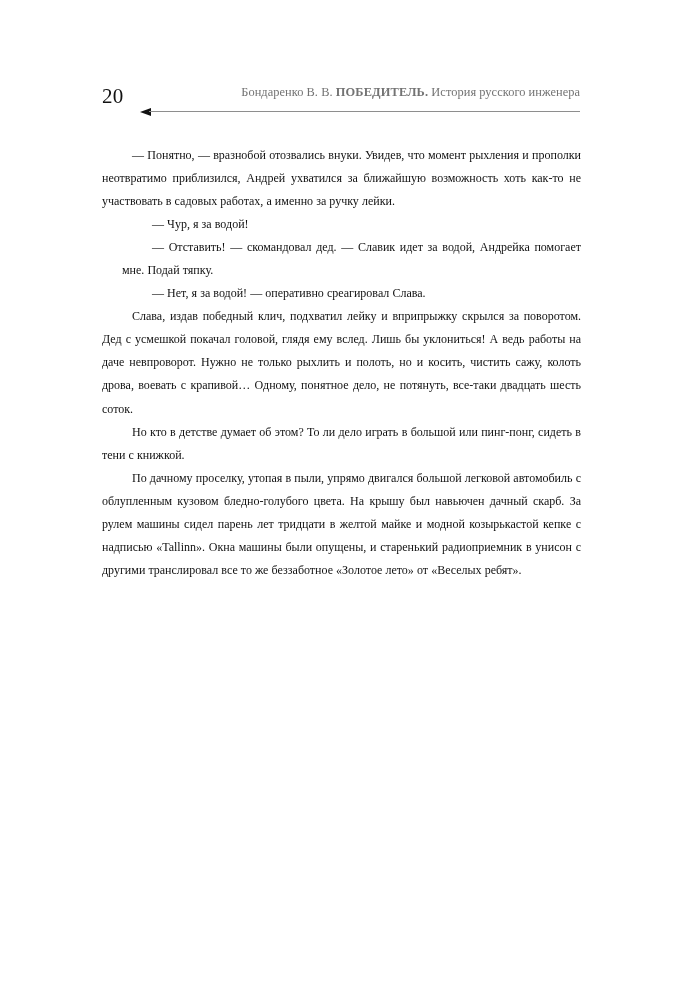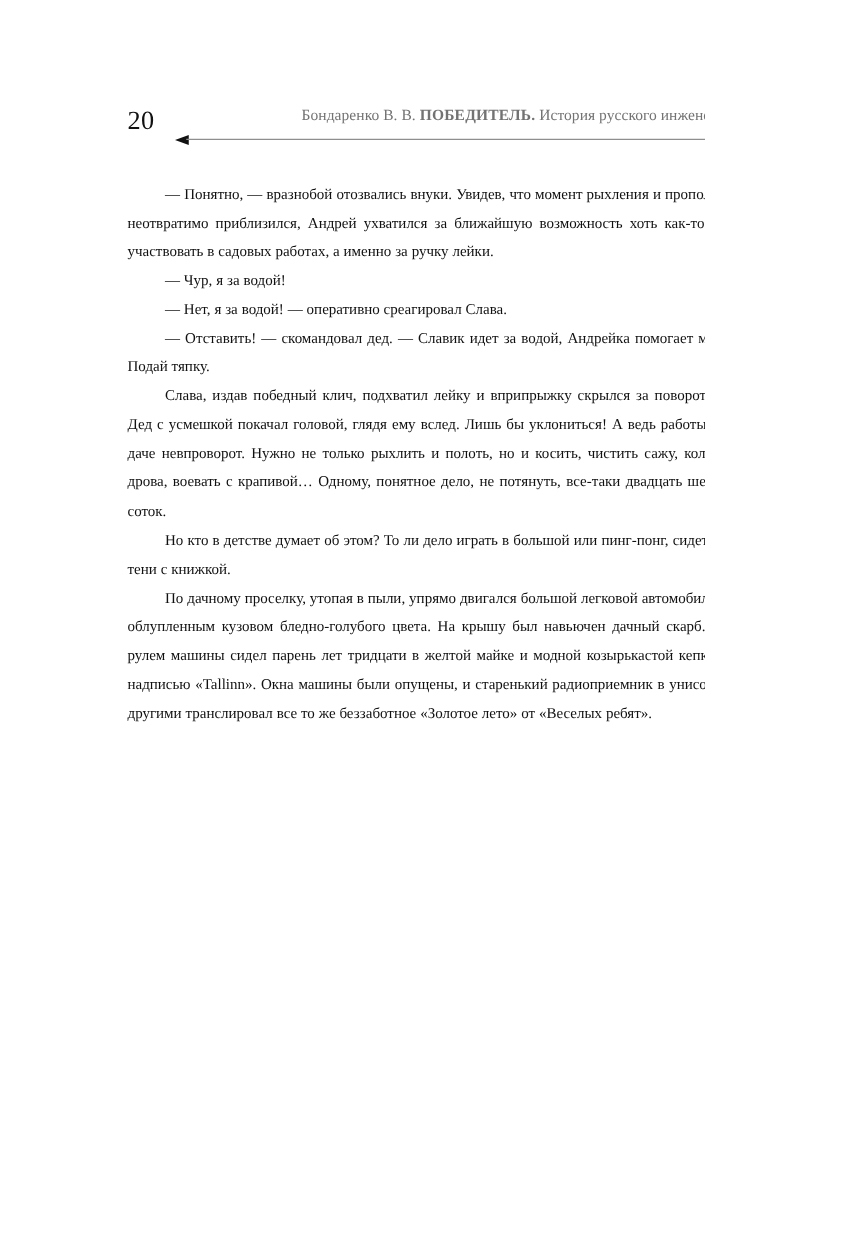--- a/index.html
+++ b/index.html
@@ -10,20 +10,21 @@
   }
 
   .page {
     position: relative;
     width: 564px;
     height: 1000px;
     background: #ffffff;
     overflow: hidden;
     font-family: "Liberation Serif", "DejaVu Serif", serif;
     color: #111111;
+    padding-left: 44px;
     -webkit-font-smoothing: antialiased;
   }
 
   
   .running-head {
     position: absolute;
     left: 102px;
     top: 84px;
     width: 478px;
     height: 32px;
@@ -102,20 +103,21 @@
     text-justify: inter-word;
     font-size: 12px;
     line-height: 23.05px;
     text-indent: 30px;
     hyphens: none;
     word-spacing: 0.1px;
   }
 
   .body-text p.dialogue {
     text-indent: 30px;
+    margin-left: 20px;
   }
 </style>
 </head>
 <body>
 
 <div class="page" style="background: rgb(255, 255, 255); color: rgb(17, 17, 17);">
 
   <div class="running-head">
 
     <div class="folio">20</div>
@@ -125,20 +127,20 @@
     <div class="head-rule">
       <span class="tip" style="border-right-color: rgb(17, 17, 17);"></span>
       <span class="bar" style="background: rgb(142, 142, 142);"></span>
     </div>
 
   </div>
 
   <div class="body-text">
       <p class="narrative">— Понятно, — вразнобой отозвались внуки. Увидев, что момент рыхления и прополки неотвратимо приблизился, Андрей ухватился за ближайшую возможность хоть как-то не участвовать в садовых работах, а именно за ручку лейки.</p>
       <p class="dialogue">— Чур, я за водой!</p>
+      <p class="dialogue">— Отставить! — скомандовал дед. — Славик идет за водой, Андрейка помогает мне. Подай тяпку.</p>
       <p class="dialogue">— Нет, я за водой! — оперативно среагировал Слава.</p>
-      <p class="dialogue">— Отставить! — скомандовал дед. — Славик идет за водой, Андрейка помогает мне. Подай тяпку.</p>
       <p class="narrative">Слава, издав победный клич, подхватил лейку и вприпрыжку скрылся за поворотом. Дед с усмешкой покачал головой, глядя ему вслед. Лишь бы уклониться! А ведь работы на даче невпроворот. Нужно не только рыхлить и полоть, но и косить, чистить сажу, колоть дрова, воевать с крапивой… Одному, понятное дело, не потянуть, все-таки двадцать шесть соток.</p>
       <p class="narrative">Но кто в детстве думает об этом? То ли дело играть в большой или пинг-понг, сидеть в тени с книжкой.</p>
       <p class="narrative">По дачному проселку, утопая в пыли, упрямо двигался большой легковой автомобиль с облупленным кузовом бледно-голубого цвета. На крышу был навьючен дачный скарб. За рулем машины сидел парень лет тридцати в желтой майке и модной козырькастой кепке с надписью «Tallinn». Окна машины были опущены, и старенький радиоприемник в унисон с другими транслировал все то же беззаботное «Золотое лето» от «Веселых ребят».</p>
     </div>
 
 </div>
 
 </body></html>

